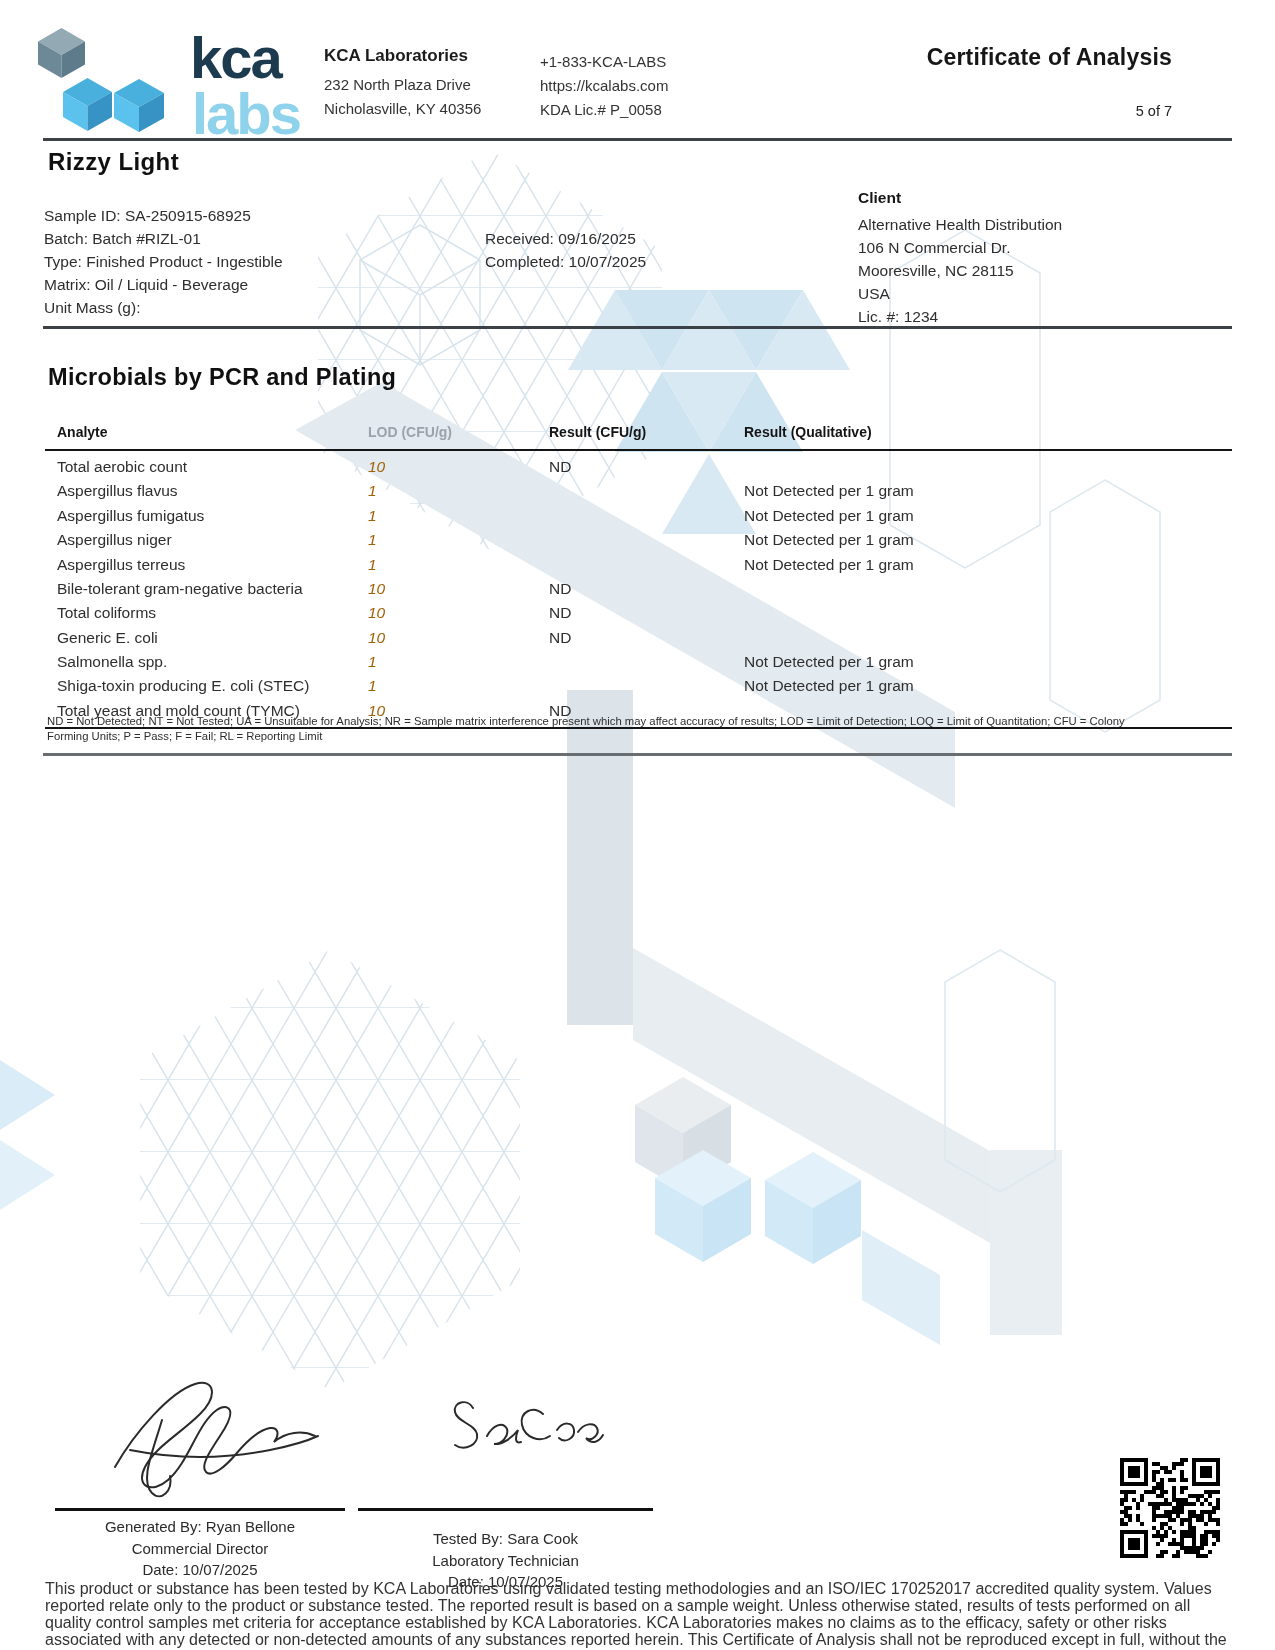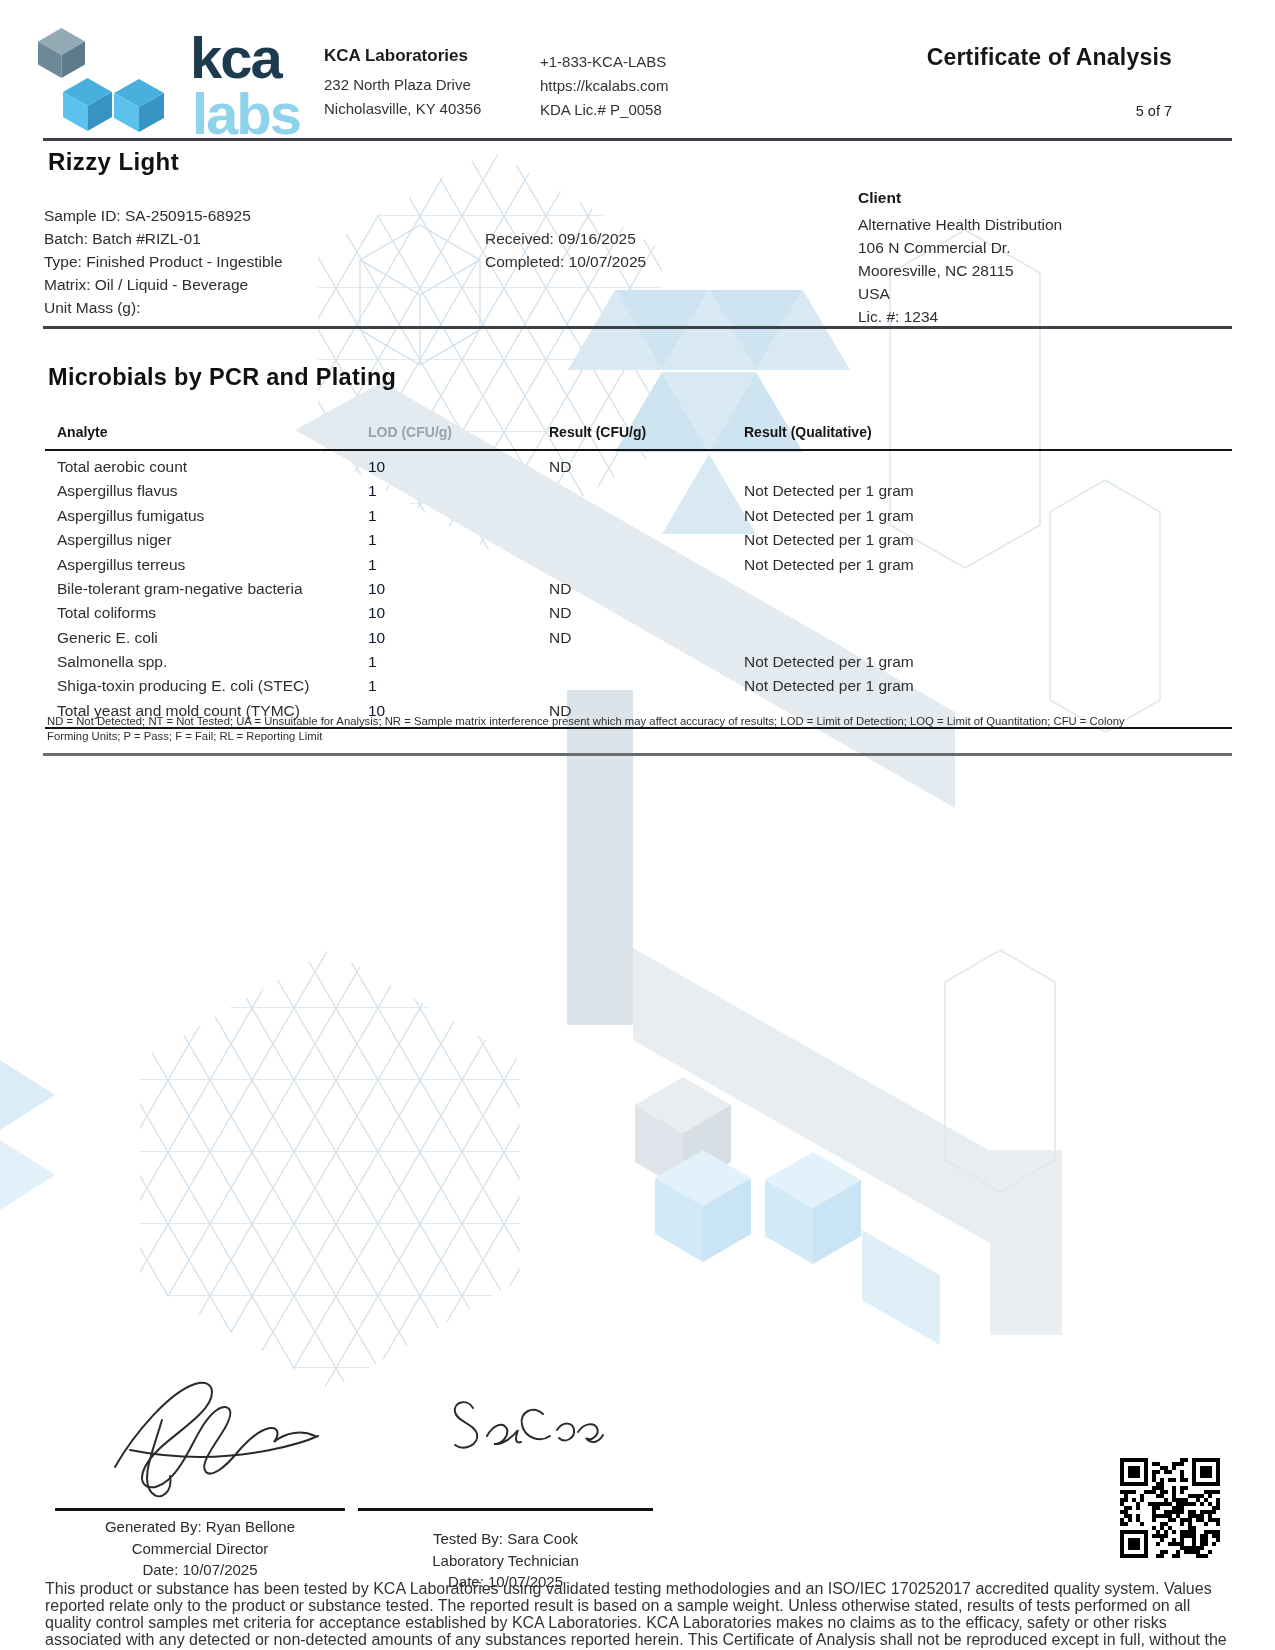--- a/index.html
+++ b/index.html
@@ -35,21 +35,21 @@
   
   .section-title { left:48px; top:364px; font-size:23.5px; font-weight:bold; color:#101010; letter-spacing:.3px; }
   table.analytes { position:absolute; left:45px; top:420px; width:1187px; border-collapse:collapse; table-layout:fixed; }
   table.analytes th {
     text-align:left; font-size:14px; font-weight:bold; color:#141414;
     padding:4px 0 9px 0; border-bottom:2.5px solid #141414;
   }
   table.analytes th.first, table.analytes td.first { padding-left:12px; }
   table.analytes th.col-gray { color:#9aa3a9; }
   table.analytes td { font-size:15.5px; color:#2e2e2e; padding:3.2px 0; }
-  table.analytes td.lod { color:#0f172a; }
+  table.analytes td.lod { color:#a16207;font-style:italic; }
   table.analytes tbody tr:first-child td { padding-top:7px; }
   table.analytes tbody tr:last-child td { padding-bottom:7px; border-bottom:2.5px solid #141414; }
   .footnote { left:47px; top:714px; width:1120px; font-size:11.3px; line-height:15px; color:#2d2d2d; }
 
   
   .sig-line { top:1508px; height:2.5px; background:#111; position:absolute; }
   .sig-line.left { left:55px; width:290px; }
   .sig-line.right { left:358px; width:295px; }
   .sig-text { top:1516px; position:absolute; text-align:center; font-size:15px; line-height:21.5px; color:#2b2b2b; }
   .sig-text.left { left:55px; width:290px; }

